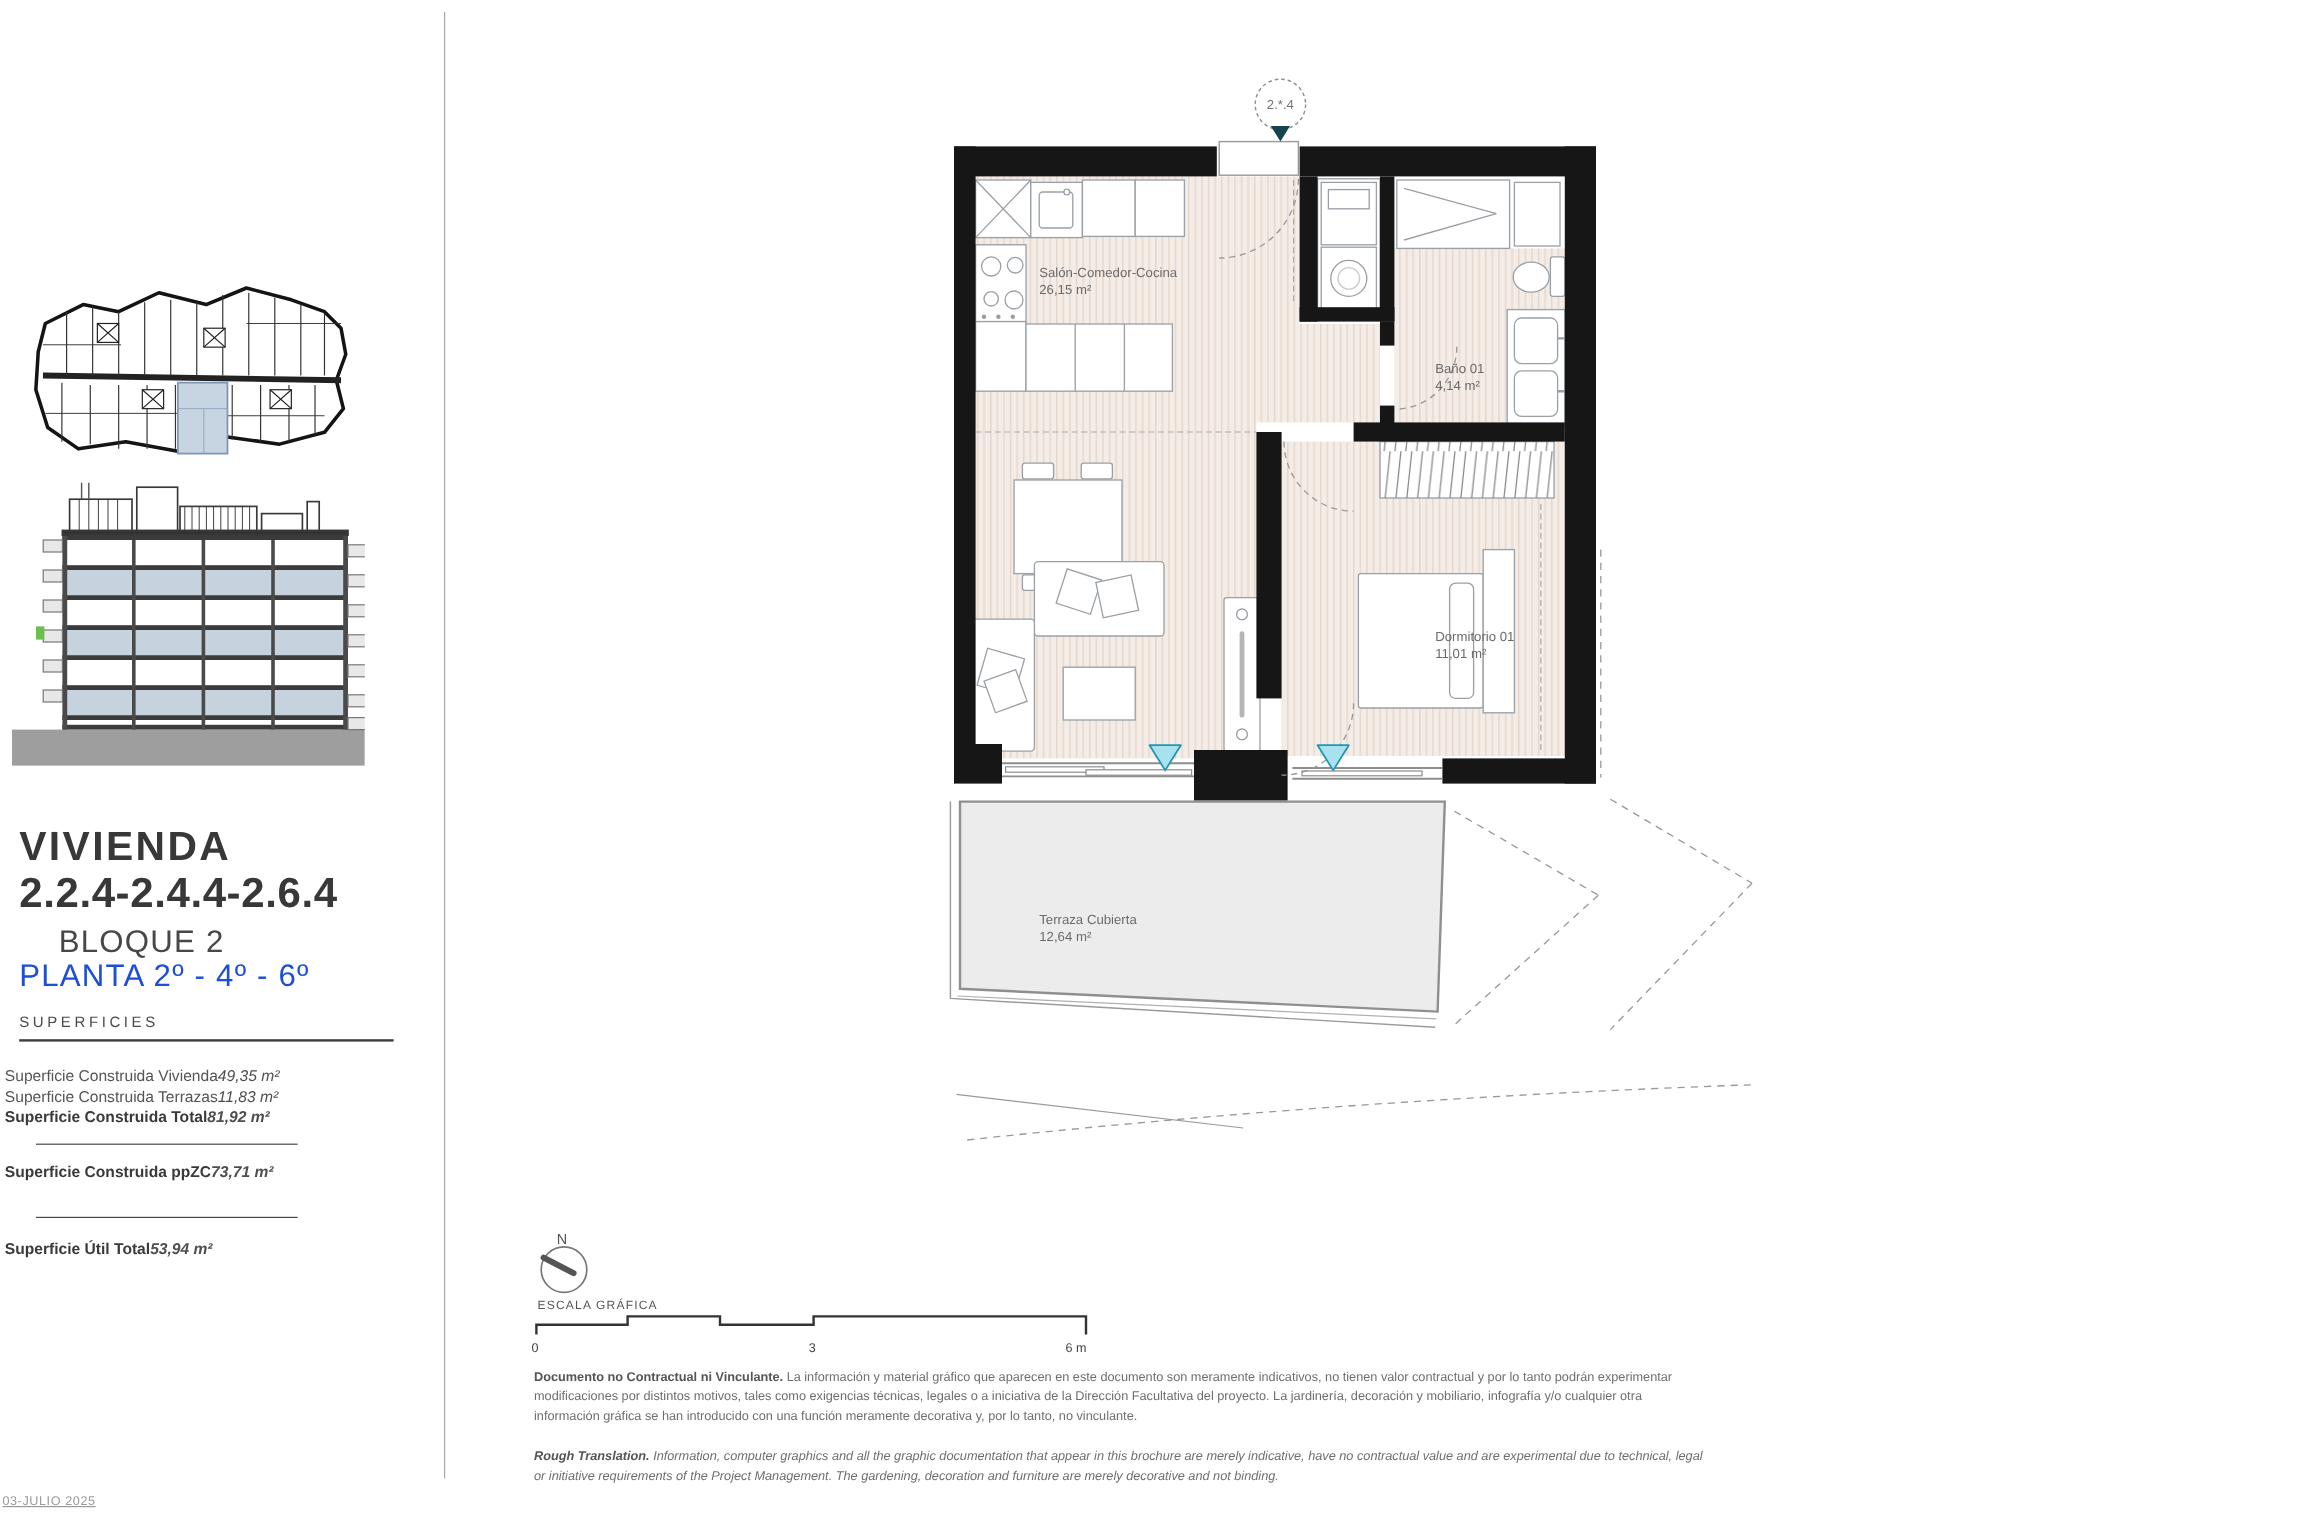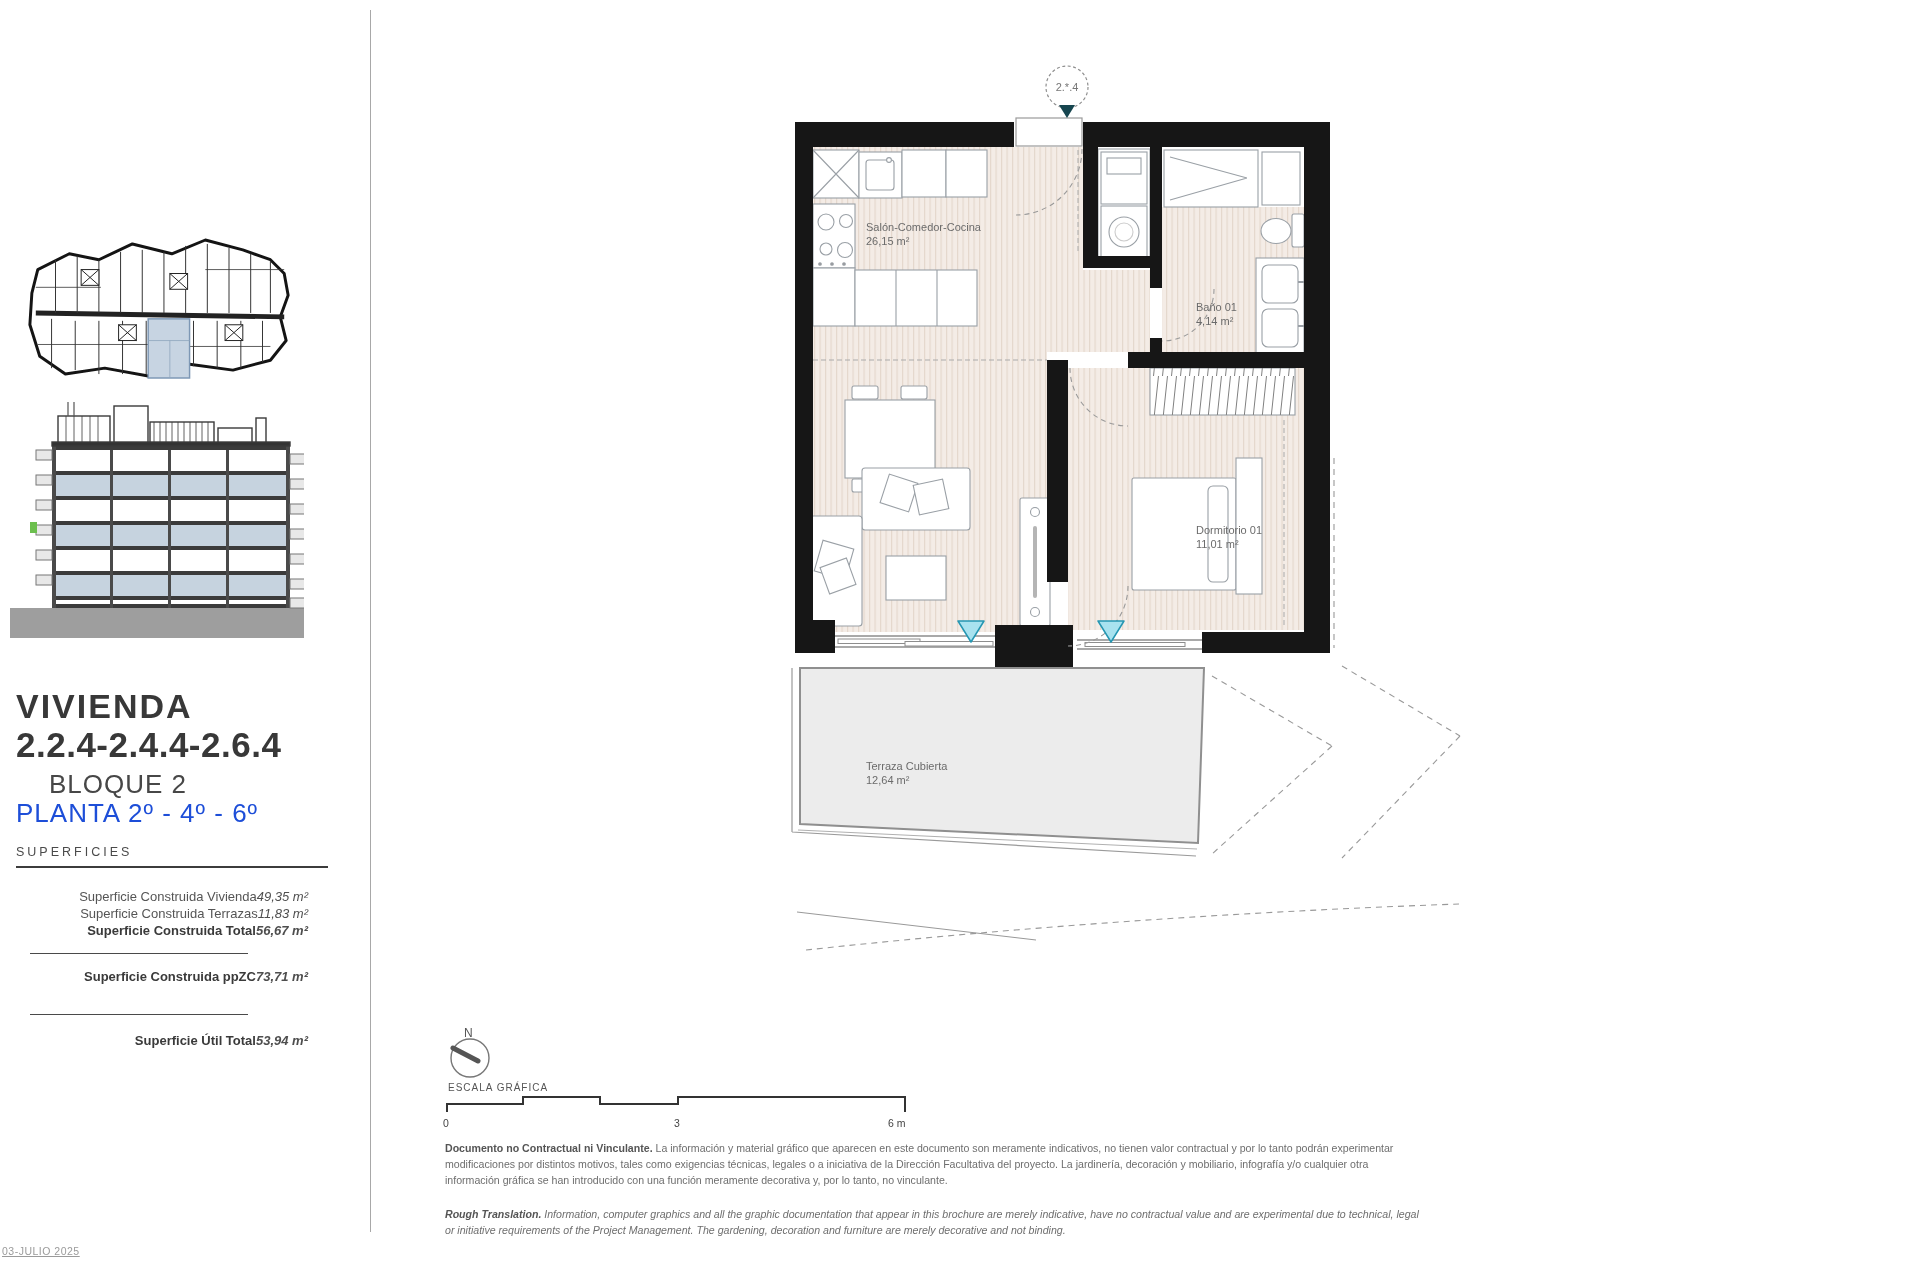--- a/index.html
+++ b/index.html
@@ -14,21 +14,21 @@
   .keyplan{left:22px;top:230px;}
   .elevation{left:10px;top:402px;}
   .titleblock{left:16px;top:688px;width:312px;color:#383838;}
   .tb-vivienda{font-size:34px;font-weight:bold;letter-spacing:2px;line-height:1.1;}
   .tb-numbers{font-size:35px;font-weight:bold;letter-spacing:0.5px;line-height:1.15;}
   .tb-bloque{font-size:26px;color:#474747;letter-spacing:1px;margin-top:4px;line-height:1.1;padding-left:33px;}
   .tb-planta{font-size:26px;color:#1d4ed8;letter-spacing:1px;line-height:1.2;}
   .tb-superficies{font-size:12.5px;color:#4a4a4a;letter-spacing:3px;margin-top:16px;}
   .tb-rule{border:0;border-top:2px solid #3c3c3c;margin:7px 0 0 0;width:312px;}
   .surftable{left:4px;top:888px;width:304px;font-size:13px;color:#555;}
-  .srow{display:flex;justify-content:flex-end;line-height:17px;}
+  .srow{display:flex;justify-content:flex-start;line-height:17px;}
   .srow .val{font-style:italic;color:#4e4e4e;}
   .srow.bold{font-weight:bold;color:#3a3a3a;}
   .sep{border:0;border-top:1.2px solid #4a4a4a;width:218px;margin:14px 0 14px 26px;}
   .sep.sep2{margin-top:29px;margin-bottom:17px;}
   .date{left:2px;top:1245px;font-size:10.5px;color:#9a9a9a;letter-spacing:0.5px;text-decoration:underline;}
   
   .disc{left:445px;top:1141px;width:978px;font-size:10.6px;line-height:1.5;color:#6e6e6e;}
   .disc p{margin:0 0 18px 0;}
   .disc .t{font-weight:bold;color:#555;}
   .disc .en{font-style:italic;}
@@ -134,21 +134,21 @@
     <div class="srow">
       <span>Superficie Construida Vivienda</span>
       <span class="val">49,35 m²</span>
     </div>
     <div class="srow">
       <span>Superficie Construida Terrazas</span>
       <span class="val">11,83 m²</span>
     </div>
     <div class="srow bold">
       <span>Superficie Construida Total</span>
-      <span class="val">56,67 m²</span>
+      <span class="val">81,92 m²</span>
     </div>
     <hr class="sep">
     <div class="srow bold">
       <span>Superficie Construida ppZC</span>
       <span class="val">73,71 m²</span>
     </div>
     <hr class="sep sep2">
     <div class="srow bold">
       <span>Superficie Útil Total</span>
       <span class="val">53,94 m²</span>

